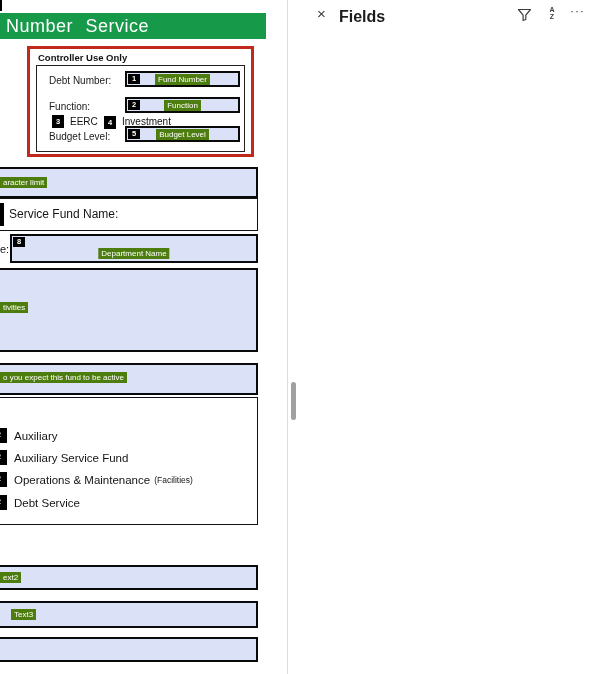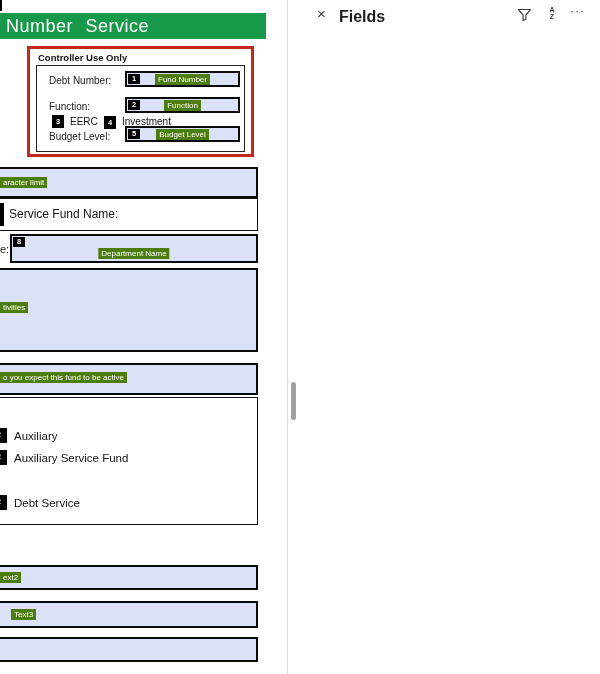--- a/index.html
+++ b/index.html
@@ -120,20 +120,25 @@
     <div class="abs crow" style="top:427px">
       <span class="cbdg">2</span>
       <span class="clabel">Auxiliary</span>
 
     </div>
     <div class="abs crow" style="top:449px">
       <span class="cbdg">2</span>
       <span class="clabel">Auxiliary Service Fund</span>
 
     </div>
+    <div class="abs crow" style="top:471px">
+      <span class="cbdg">2</span>
+      <span class="clabel">Operations &amp; Maintenance</span>
+      <span class="cnote">(Facilities)</span>
+    </div>
     <div class="abs crow" style="top:494px">
       <span class="cbdg">2</span>
       <span class="clabel">Debt Service</span>
 
     </div>
 
     <div class="abs wide-field" style="top:565px;height:25px">
       <span class="ovl" style="position:absolute;left:2px;top:5px">ext2</span>
     </div>
     <div class="abs wide-field" style="top:601px;height:27px">

